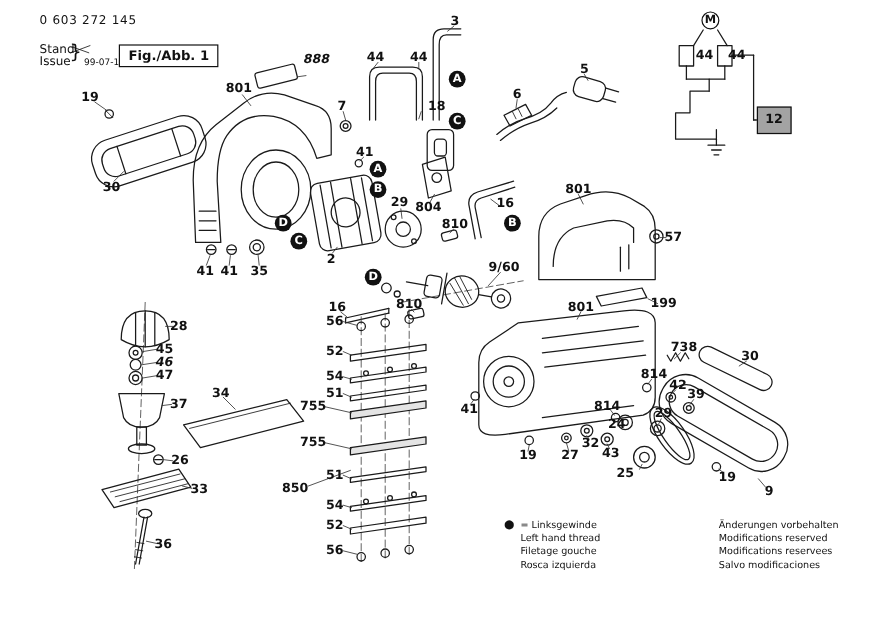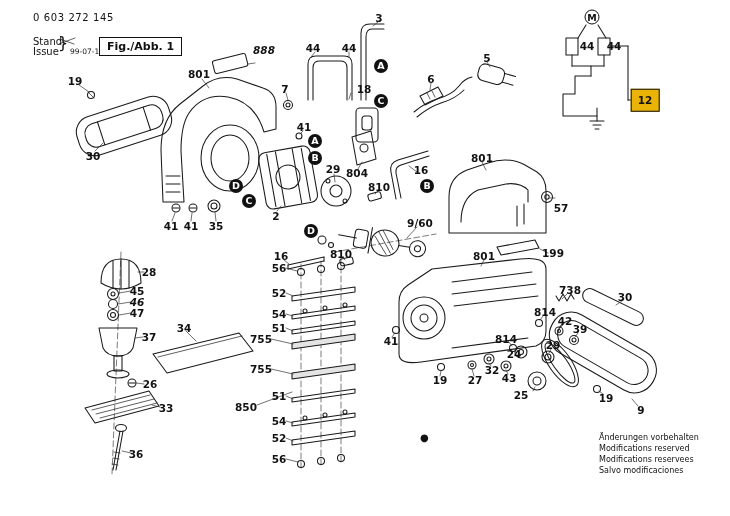--- a/index.html
+++ b/index.html
@@ -13,21 +13,21 @@
   #canvas{position:absolute;left:0;top:0}
   #canvas *{stroke:#1a1a1a;stroke-width:1.05;fill:none;stroke-linecap:round;stroke-linejoin:round}
   #canvas .dash{stroke-dasharray:6 3;stroke-width:.7;stroke:#444}
   #canvas .thin{stroke-width:.7}
   #canvas .fillg{fill:#e4e4e4}
   #canvas g.ldr line{stroke-width:.7;stroke:#333}
   
   .lbl{position:absolute;transform:translate(-50%,-50%);font-size:10.5px;font-weight:bold;line-height:1;white-space:nowrap;z-index:5}
   .lbl.c{width:14px;height:14px;border-radius:50%;background:#111;color:#fff;font-size:9.5px;display:flex;align-items:center;justify-content:center}
   .lbl.o{width:15px;height:15px;border-radius:50%;border:1.3px solid #111;background:#fff;font-size:9.5px;display:flex;align-items:center;justify-content:center}
-  .lbl.b{border:1.2px solid #111;background:#eab308;padding:5px 6px;font-size:10.5px}
+  .lbl.b{border:1.2px solid #111;background:#a3a3a3;padding:5px 6px;font-size:10.5px}
   
   #part-number{position:absolute;left:33px;top:12px;font-size:10px;letter-spacing:.6px}
   #stand-block{position:absolute;left:33px;top:37px;font-size:10px;line-height:9.5px}
   #brace{position:absolute;left:58px;top:33px;font-size:16px;font-weight:400}
   #date{position:absolute;left:70px;top:47px;font-size:7.5px}
   #figbox{position:absolute;left:99px;top:37px;border:1.6px solid #111;padding:2px 7px;font-size:11px;font-weight:bold;background:#fff}
   
   #legend{position:absolute;left:420px;top:432px;display:flex;gap:5px;font-size:8px;line-height:11px}
   #legend-dot{font-size:10px;line-height:11px}
   #footer-notes{position:absolute;left:599px;top:432px;font-size:8px;line-height:11px}
@@ -387,21 +387,21 @@
     <div class="lbl" style="left: 216px; top: 226px;">35</div>
     <div class="lbl c" style="left: 315px; top: 141px;">A</div>
     <div class="lbl c" style="left: 315px; top: 158px;">B</div>
     <div class="lbl" style="left: 276px; top: 216px;">2</div>
     <div class="lbl" style="left: 333px; top: 169px;">29</div>
     <div class="lbl" style="left: 357px; top: 173px;">804</div>
     <div class="lbl" style="left: 379px; top: 187px;">810</div>
     <div class="lbl" style="left: 421px; top: 170px;">16</div>
     <div class="lbl c" style="left: 427px; top: 186px;">B</div>
     <div class="lbl" style="left: 482px; top: 158px;">801</div>
-    <div class="lbl" style="left: 561px; top: 208px;">57</div>
+    <div class="lbl" style="left: 561px; top: 198px;">57</div>
     <div class="lbl" style="left: 420px; top: 223px;">9/60</div>
     <div class="lbl c" style="left: 311px; top: 231px;">D</div>
     <div class="lbl" style="left: 281px; top: 256px;">16</div>
     <div class="lbl" style="left: 341px; top: 254px;">810</div>
     <div class="lbl" style="left: 484px; top: 256px;">801</div>
     <div class="lbl" style="left: 553px; top: 253px;">199</div>
     <div class="lbl" style="left: 149px; top: 272px;">28</div>
     <div class="lbl" style="left: 137px; top: 291px;">45</div>
     <div class="lbl" style="left: 137px; top: 302px; font-style: italic;">46</div>
     <div class="lbl" style="left: 137px; top: 313px;">47</div>
@@ -434,19 +434,25 @@
     <div class="lbl" style="left: 580px; top: 329px;">39</div>
     <div class="lbl" style="left: 506px; top: 339px;">814</div>
     <div class="lbl" style="left: 553px; top: 345px;">29</div>
     <div class="lbl" style="left: 625px; top: 297px;">30</div>
     <div class="lbl" style="left: 606px; top: 398px;">19</div>
     <div class="lbl" style="left: 641px; top: 410px;">9</div>
   </div>
 
 <div id="legend">
   <span id="legend-dot">●</span>
+  <div>
+      <div>= Linksgewinde</div>
+      <div>Left hand thread</div>
+      <div>Filetage gouche</div>
+      <div>Rosca izquierda</div>
+    </div>
 </div>
 <div id="footer-notes">
     <div>Änderungen vorbehalten</div>
     <div>Modifications reserved</div>
     <div>Modifications reservees</div>
     <div>Salvo modificaciones</div>
   </div>
 
 </body></html>

